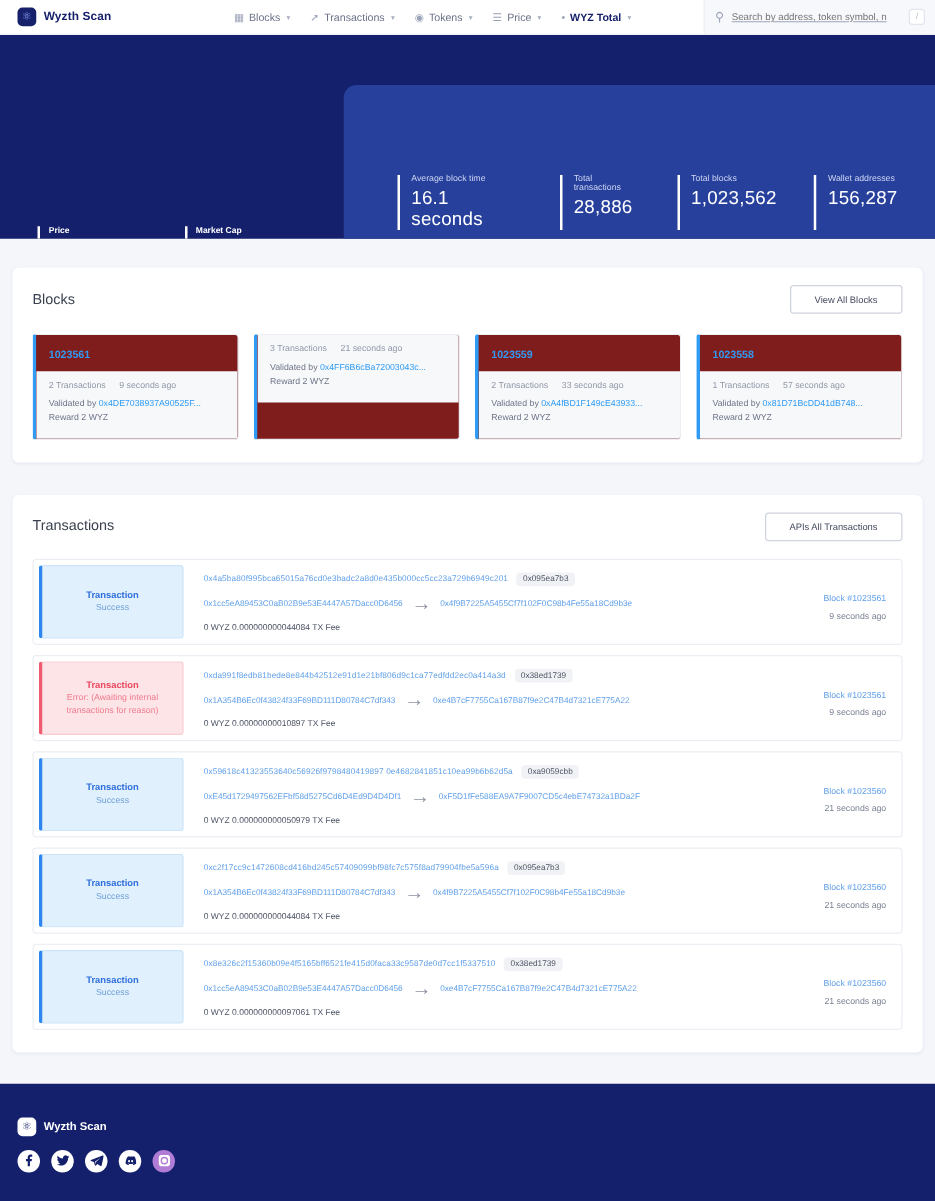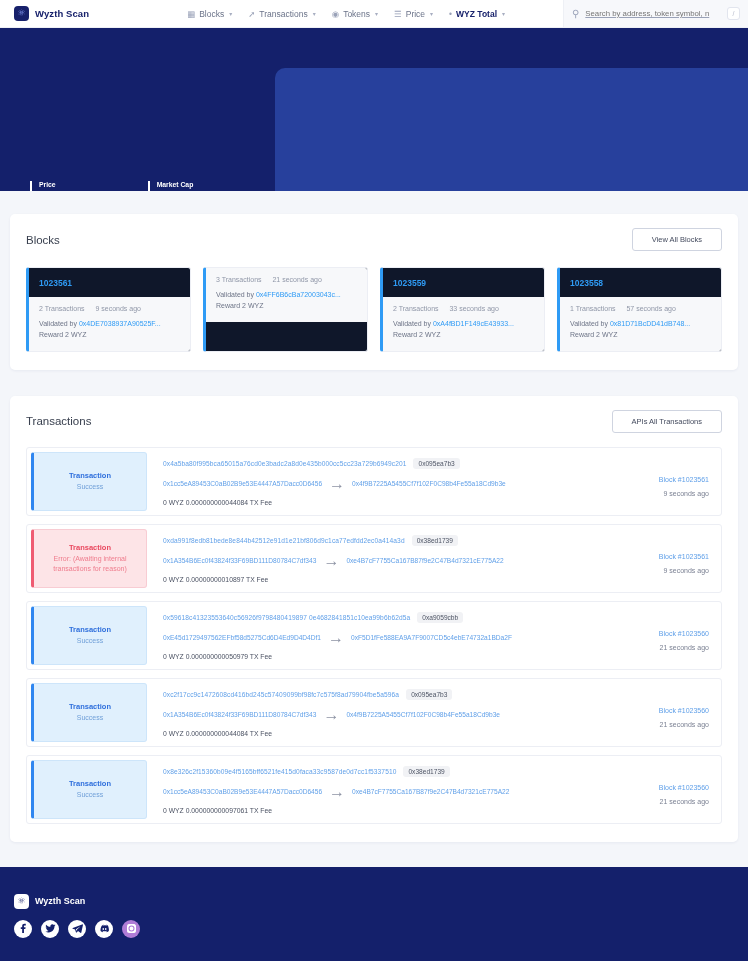--- a/index.html
+++ b/index.html
@@ -85,21 +85,21 @@
   .view-btn {
     border: 1px solid #cfd4e0; background: #fff; border-radius: 3px;
     font-size: 7.5px; color: #444b5e; padding: 6px 19px; cursor: pointer;
     font-family: "Liberation Sans", sans-serif;
   }
 
   
   .blocks-grid { display: flex; gap: 12px; margin-top: 16px; }
   .block-card {
     flex: 1; border: 1px solid #eceef4; border-left: 3px solid #2f9bf5;
-    border-radius: 3px; overflow: hidden; background: #0f172a;
+    border-radius: 3px; overflow: hidden; background: #7f1d1d;
   }
   .block-num { font-size: 8.5px; color: #2f9bf5; font-weight: bold; padding: 10px 10px 9px; }
   .block-body { background: #f7f8fa; padding: 8px 10px 10px; }
   .block-meta { font-size: 7px; color: #9097a8; margin-bottom: 7px; }
   .block-meta .gap { display: inline-block; width: 7px; }
   .block-val { font-size: 7px; color: #6d7487; line-height: 1.55; }
   .block-val a { color: #2f9bf5; text-decoration: none; }
 
   
   .tx-list { margin-top: 14px; display: flex; flex-direction: column; gap: 8px; }
@@ -199,20 +199,38 @@
   <div class="searchbox">
     <span class="search-ico">⚲</span>
     <input class="search-input" placeholder="Search by address, token symbol, n" style="">
     <span class="slash-key">/</span>
   </div>
 </div>
 
 <div class="hero">
   <div class="hero-panel"></div>
 
+  <div class="stats">
+    <div class="stat">
+      <div class="stat-label">Average block time</div>
+      <div class="stat-value">16.1 seconds</div>
+    </div>
+    <div class="stat">
+      <div class="stat-label">Total transactions</div>
+      <div class="stat-value">28,886</div>
+    </div>
+    <div class="stat">
+      <div class="stat-label">Total blocks</div>
+      <div class="stat-value">1,023,562</div>
+    </div>
+    <div class="stat">
+      <div class="stat-label">Wallet addresses</div>
+      <div class="stat-value">156,287</div>
+    </div>
+  </div>
 
   <div class="price-row">
     <div class="price-item">
       <div class="price-label">Price</div>
 
     </div>
     <div class="price-item">
       <div class="price-label">Market Cap</div>
 
     </div>

